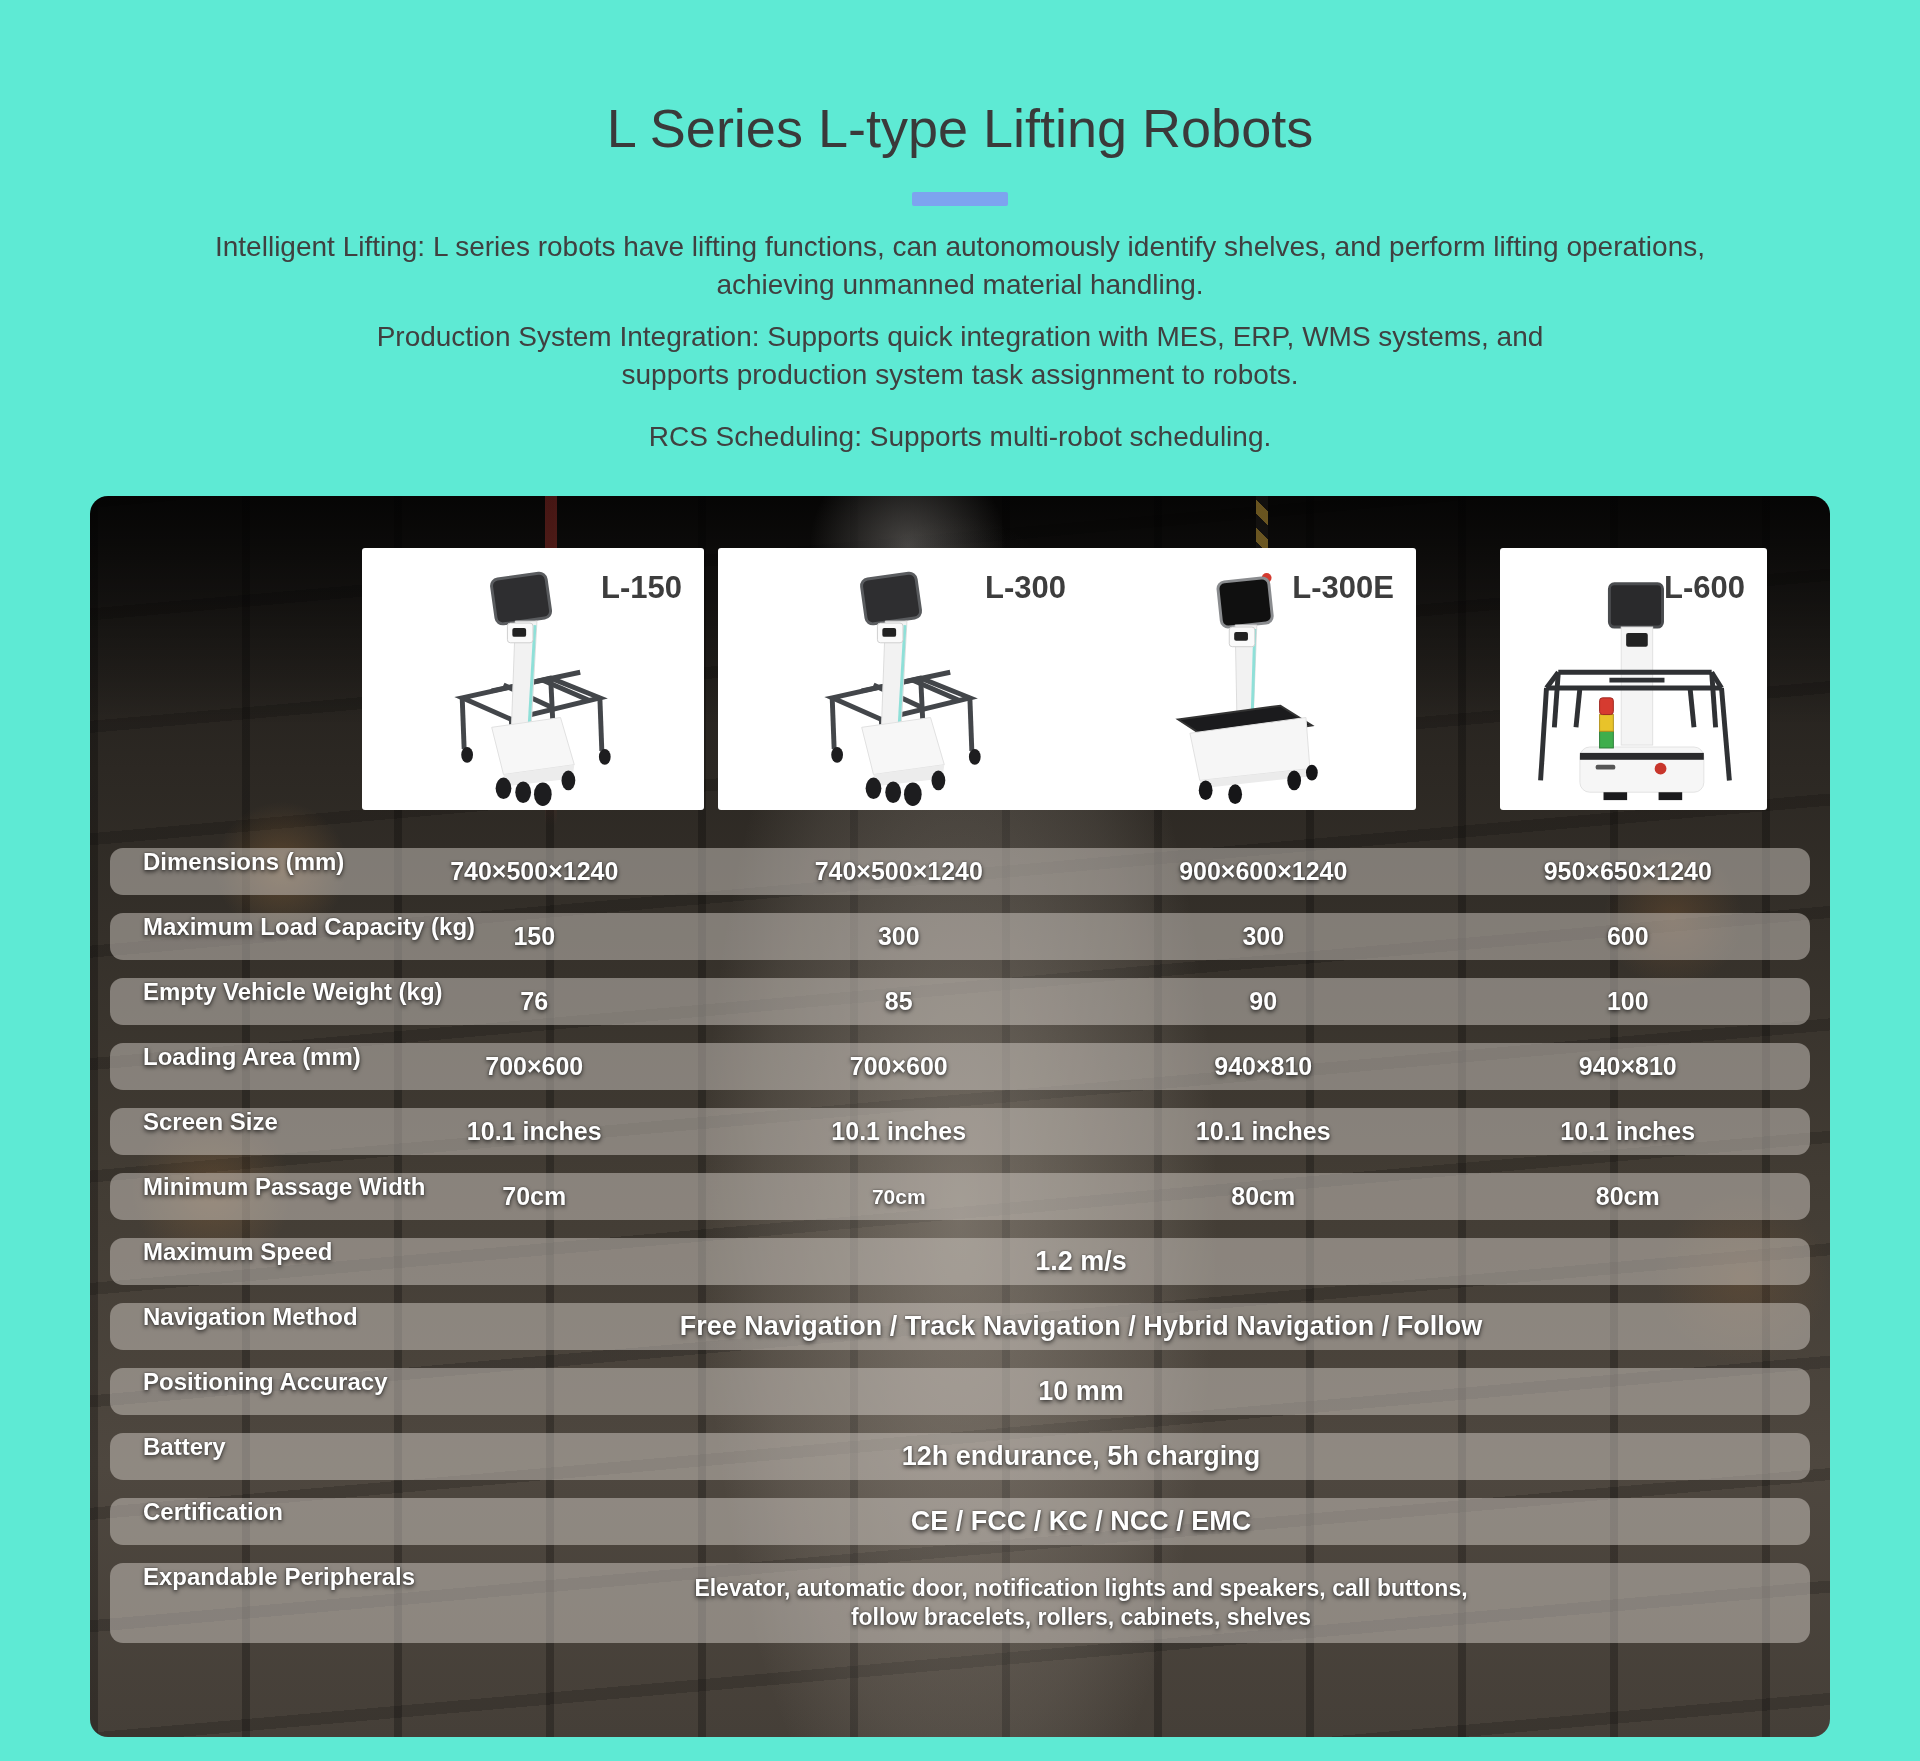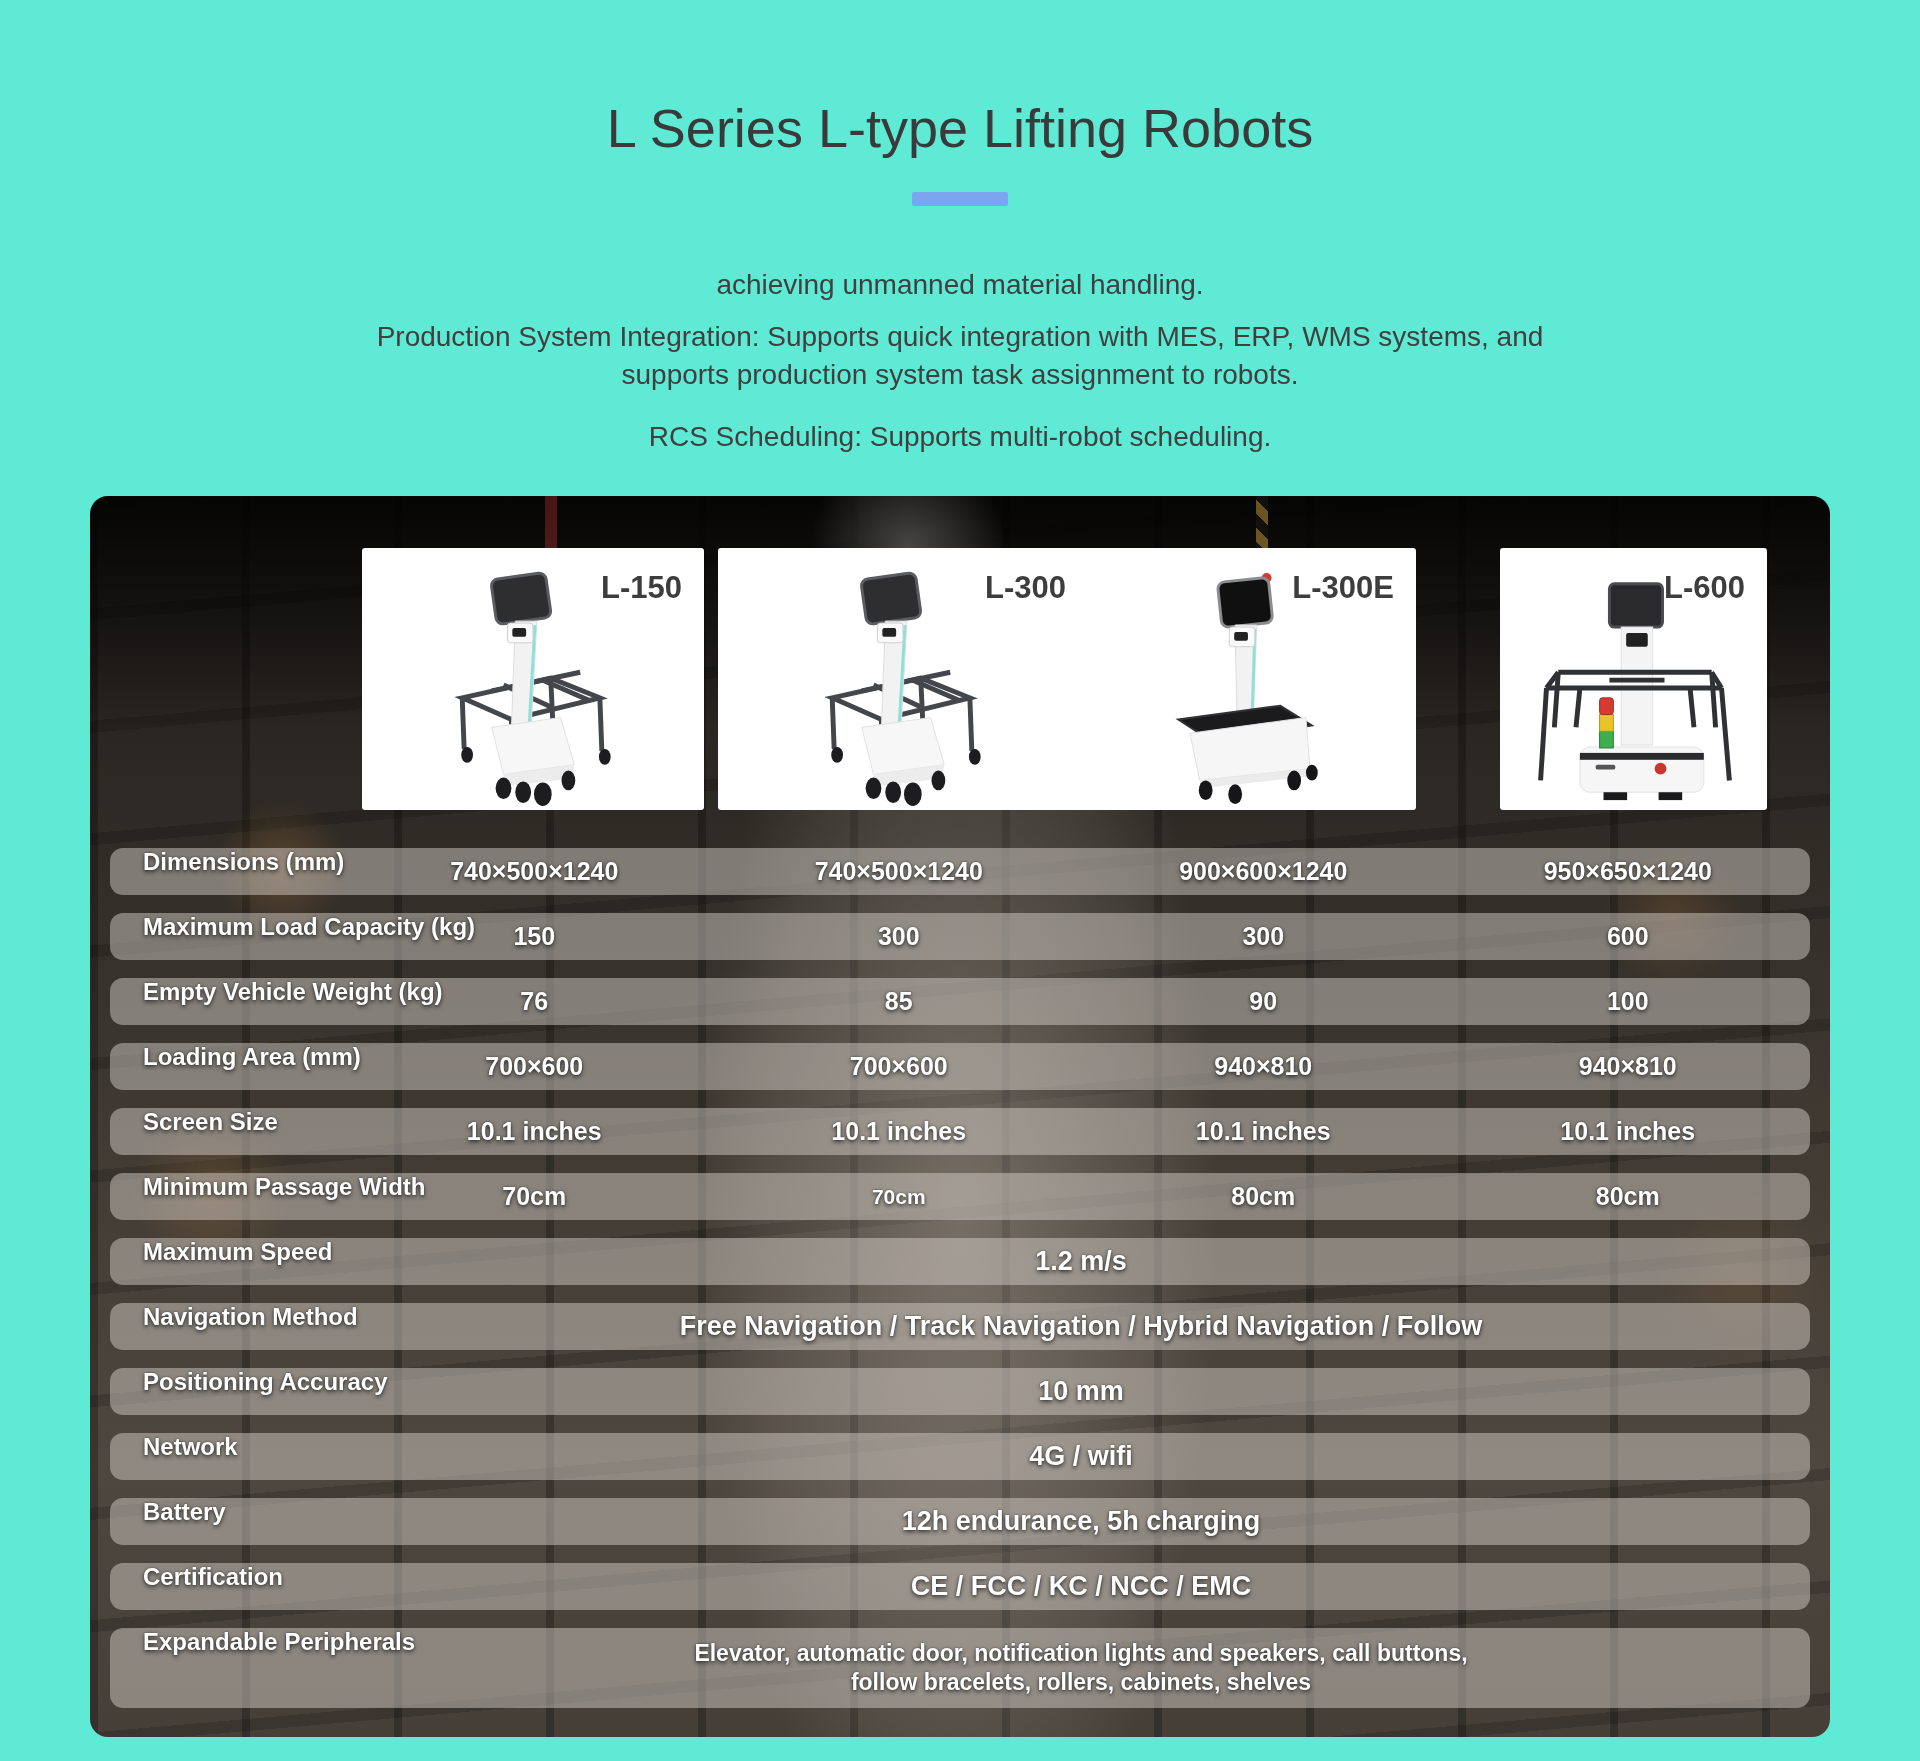--- a/index.html
+++ b/index.html
@@ -86,21 +86,21 @@
 </style>
 </head>
 <body>
 
 <div class="page">
 
   <h1 class="title">L Series L-type Lifting Robots</h1>
   <div class="accent-bar" style="background: rgb(125, 164, 239);"></div>
 
   <p class="intro-p p1">
-    <br>
+    <span>Intelligent Lifting: L series robots have lifting functions, can autonomously identify shelves, and perform lifting operations,</span><br>
     <span>achieving unmanned material handling.</span>
   </p>
   <p class="intro-p p2">
     <span>Production System Integration: Supports quick integration with MES, ERP, WMS systems, and</span><br>
     <span>supports production system task assignment to robots.</span>
   </p>
   <p class="intro-p p3">
     <span>RCS Scheduling: Supports multi-robot scheduling.</span>
   </p>
 
@@ -297,26 +297,20 @@
           </div>
   </div>
 
   <div class="spec-row">
     <div class="spec-label">Positioning Accuracy</div>
     <div class="spec-values">
             <div class="spec-span">10 mm</div>
           </div>
   </div>
 
-  <div class="spec-row">
-    <div class="spec-label">Network</div>
-    <div class="spec-values">
-            <div class="spec-span">4G / wifi</div>
-          </div>
-  </div>
 
   <div class="spec-row">
     <div class="spec-label">Battery</div>
     <div class="spec-values">
             <div class="spec-span">12h endurance, 5h charging</div>
           </div>
   </div>
 
   <div class="spec-row">
     <div class="spec-label">Certification</div>

